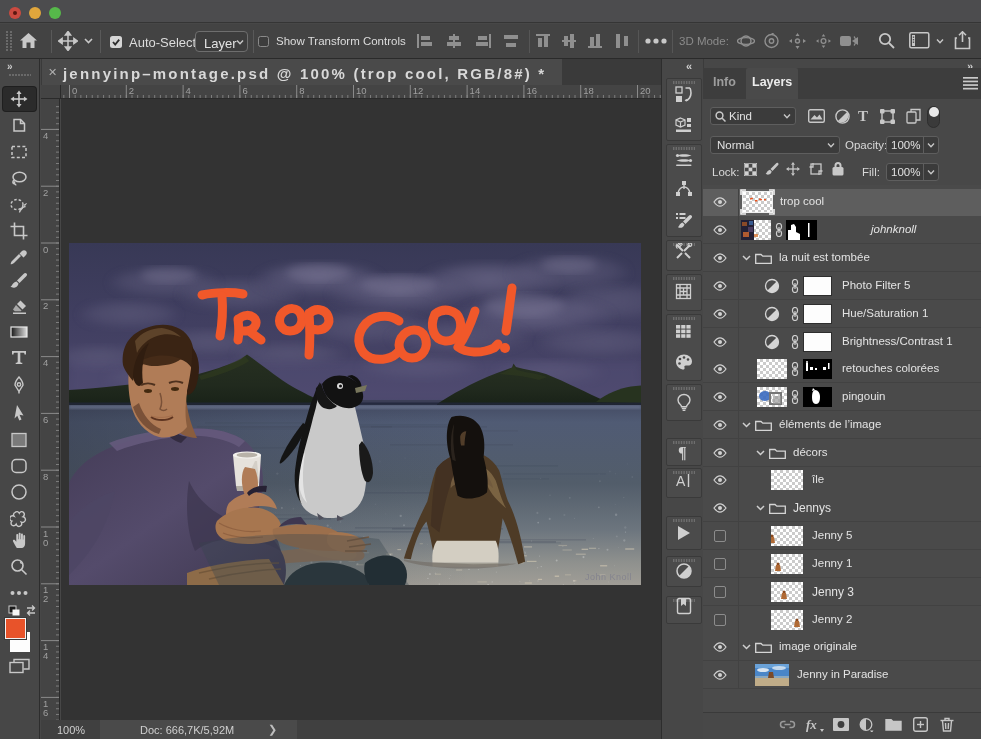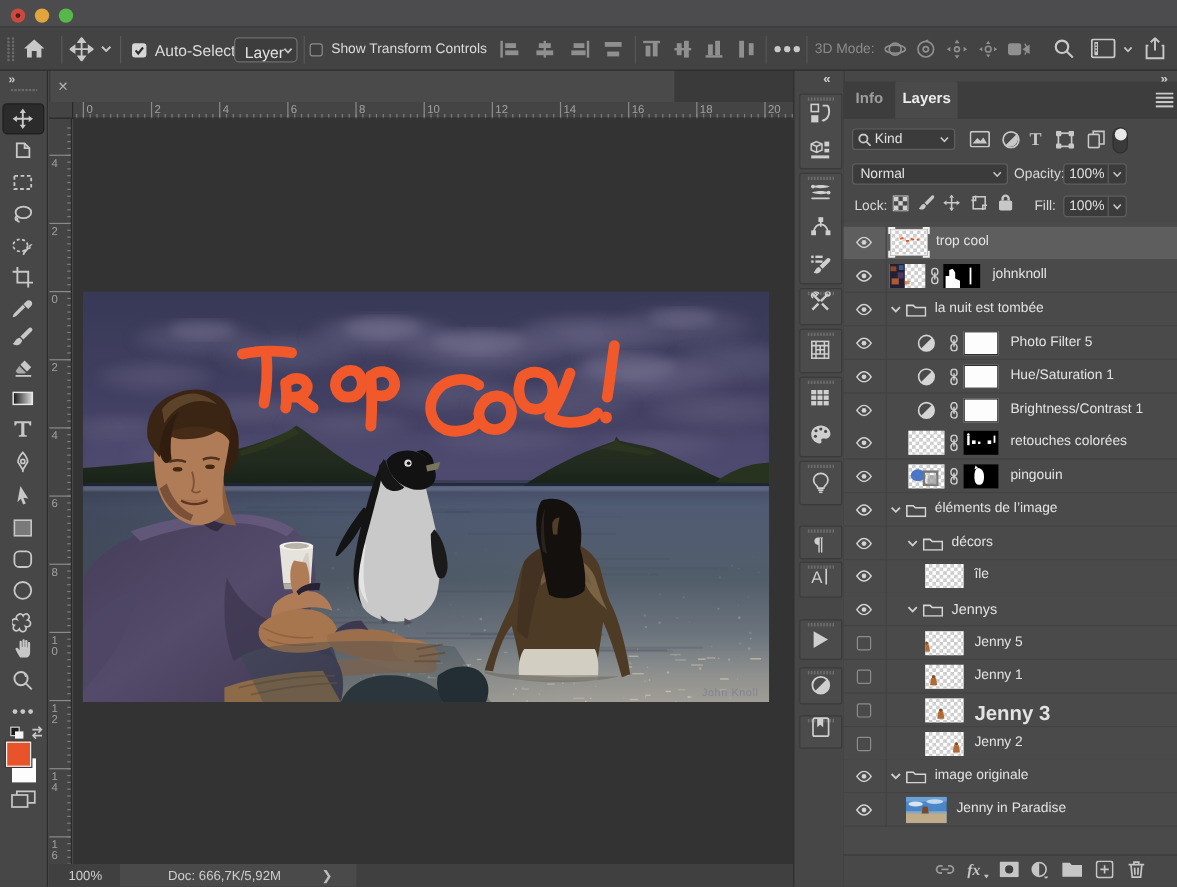--- a/index.html
+++ b/index.html
@@ -302,20 +302,21 @@
 <div class="a" style="left:5px;top:618px;width:21px;height:21px;background:#e8532a;border:1.5px solid #f2f2f2;box-shadow:0 0 0 1px #3a3a3a"></div>
 <svg class="a" style="left:9px;top:658px;" width="22" height="17" viewBox="0 0 22 17">
       <g fill="none" stroke="#c8c8c8" stroke-width="1.4">
         <rect x="1" y="4.5" width="13" height="10"></rect>
         <path d="M5 4.5 V1.5 H20 V11 H14.5"></path>
       </g>
     </svg>
 <div class="a" style="left:41px;top:59px;width:620px;height:26px;background:#3a3a3a"></div>
 <div class="a" style="left:42px;top:59px;width:520px;height:26px;background:#4a4a4a"></div>
 <span class="tx" style="left:48px;top:66px;font-size:11px;color:#b0b0b0;font-weight:normal;">✕</span>
+<span class="tx" style="left:63px;top:65px;font-size:15px;color:#d8d8d8;font-weight:bold;letter-spacing:2.2px">jennyinp–montage.psd @ 100% (trop cool, RGB/8#) *</span>
 <svg class="a" style="left:41px;top:85px;" width="620" height="14" viewBox="0 0 620 14">
       <rect width="620" height="14" fill="#444444"></rect>
       <rect x="5.28" y="10" width="1" height="4" fill="#7e7e7e"></rect>
       <rect x="10.96" y="10" width="1" height="4" fill="#7e7e7e"></rect>
       <rect x="16.64" y="10" width="1" height="4" fill="#7e7e7e"></rect>
       <rect x="22.32" y="10" width="1" height="4" fill="#7e7e7e"></rect>
       <rect x="28.00" y="10" width="1" height="4" fill="#7e7e7e"></rect>
       <rect x="33.68" y="10" width="1" height="4" fill="#7e7e7e"></rect>
       <rect x="39.36" y="10" width="1" height="4" fill="#7e7e7e"></rect>
       <rect x="45.04" y="10" width="1" height="4" fill="#7e7e7e"></rect>
@@ -1475,21 +1476,21 @@
         <rect x="1.5" y="0.5" width="5" height="6" rx="2.5"></rect>
         <rect x="1.5" y="7.5" width="5" height="6" rx="2.5"></rect>
         <line x1="4" y1="4" x2="4" y2="10"></line>
       </g>
     </svg>
 <svg class="a" style="left:786px;top:220px;" width="31" height="20" viewBox="0 0 31 20">
       <rect width="31" height="20" fill="#000"></rect>
       <path d="M2 20 V10 L5 10 L5 5 L8 4 L10 7 L10 12 L14 14 L14 20 Z" fill="#fff"></path>
       <rect x="22" y="3" width="1.5" height="14" fill="#fff"></rect>
     </svg>
-<span class="tx" style="left:827px;top:223px;font-size:11.5px;color:#e3e3e3;font-weight:normal;">johnknoll</span>
+<span class="tx" style="left:871px;top:223px;font-size:11.5px;color:#e3e3e3;font-weight:normal;font-style:italic;">johnknoll</span>
 <div class="a" style="left:703px;top:244px;width:278px;height:28px;background:#4a4a4a;border-bottom:1px solid #424242"></div>
 <div class="a" style="left:738px;top:244px;width:1px;height:28px;background:#424242"></div>
 <svg class="a" style="left:713px;top:253px;" width="14" height="10" viewBox="0 0 14 10">
       <path d="M1 5 C3.2 1.9 5.3 0.8 7 0.8 C8.7 0.8 10.8 1.9 13 5 C10.8 8.1 8.7 9.2 7 9.2 C5.3 9.2 3.2 8.1 1 5 Z" fill="none" stroke="#d2d2d2" stroke-width="1.2"></path>
       <circle cx="7" cy="5" r="2" fill="#d2d2d2"></circle>
     </svg>
 <svg class="a" style="left:742px;top:255px;" width="9" height="6" viewBox="0 0 9 6">
       <path d="M1 1 L4.5 4.5 L8 1" stroke="#cfcfcf" stroke-width="1.5" fill="none"></path>
     </svg>
 <svg class="a" style="left:755px;top:252px;" width="17" height="12" viewBox="0 0 17 12">
@@ -1676,21 +1677,21 @@
 <div class="a" style="left:703px;top:578px;width:278px;height:28px;background:#4a4a4a;border-bottom:1px solid #424242"></div>
 <div class="a" style="left:738px;top:578px;width:1px;height:28px;background:#424242"></div>
 <div class="a" style="left:714px;top:586px;width:12px;height:12px;border:1px solid #8c8c8c;border-radius:2px"></div>
 <div class="a" style="left:771px;top:582px;width:32px;height:20px;background-image:linear-gradient(45deg,#cbcbcb 25%,transparent 25%,transparent 75%,#cbcbcb 75%),linear-gradient(45deg,#cbcbcb 25%,transparent 25%,transparent 75%,#cbcbcb 75%);background-size:6px 6px;background-position:0 0,3px 3px;background-color:#fff;"></div>
 <svg class="a" style="left:771px;top:582px;" width="32" height="20" viewBox="0 0 32 20">
       <g transform="translate(11,9)">
         <circle cx="2" cy="1" r="1.5" fill="#8a4a20"></circle>
         <path d="M0 2 L4 2 L5 8 L-1 8 Z" fill="#b06a35"></path>
       </g>
     </svg>
-<span class="tx" style="left:812px;top:585px;font-size:17px;color:#e3e3e3;font-weight:bold;">Jenny 3</span>
+<span class="tx" style="left:812px;top:585px;font-size:12px;color:#e3e3e3;font-weight:normal;">Jenny 3</span>
 <div class="a" style="left:703px;top:606px;width:278px;height:28px;background:#4a4a4a;border-bottom:1px solid #424242"></div>
 <div class="a" style="left:738px;top:606px;width:1px;height:28px;background:#424242"></div>
 <div class="a" style="left:714px;top:614px;width:12px;height:12px;border:1px solid #8c8c8c;border-radius:2px"></div>
 <div class="a" style="left:771px;top:610px;width:32px;height:20px;background-image:linear-gradient(45deg,#cbcbcb 25%,transparent 25%,transparent 75%,#cbcbcb 75%),linear-gradient(45deg,#cbcbcb 25%,transparent 25%,transparent 75%,#cbcbcb 75%);background-size:6px 6px;background-position:0 0,3px 3px;background-color:#fff;"></div>
 <svg class="a" style="left:771px;top:610px;" width="32" height="20" viewBox="0 0 32 20">
       <g transform="translate(24,9)">
         <circle cx="2" cy="1" r="1.5" fill="#8a4a20"></circle>
         <path d="M0 2 L4 2 L5 8 L-1 8 Z" fill="#b06a35"></path>
       </g>
     </svg>

